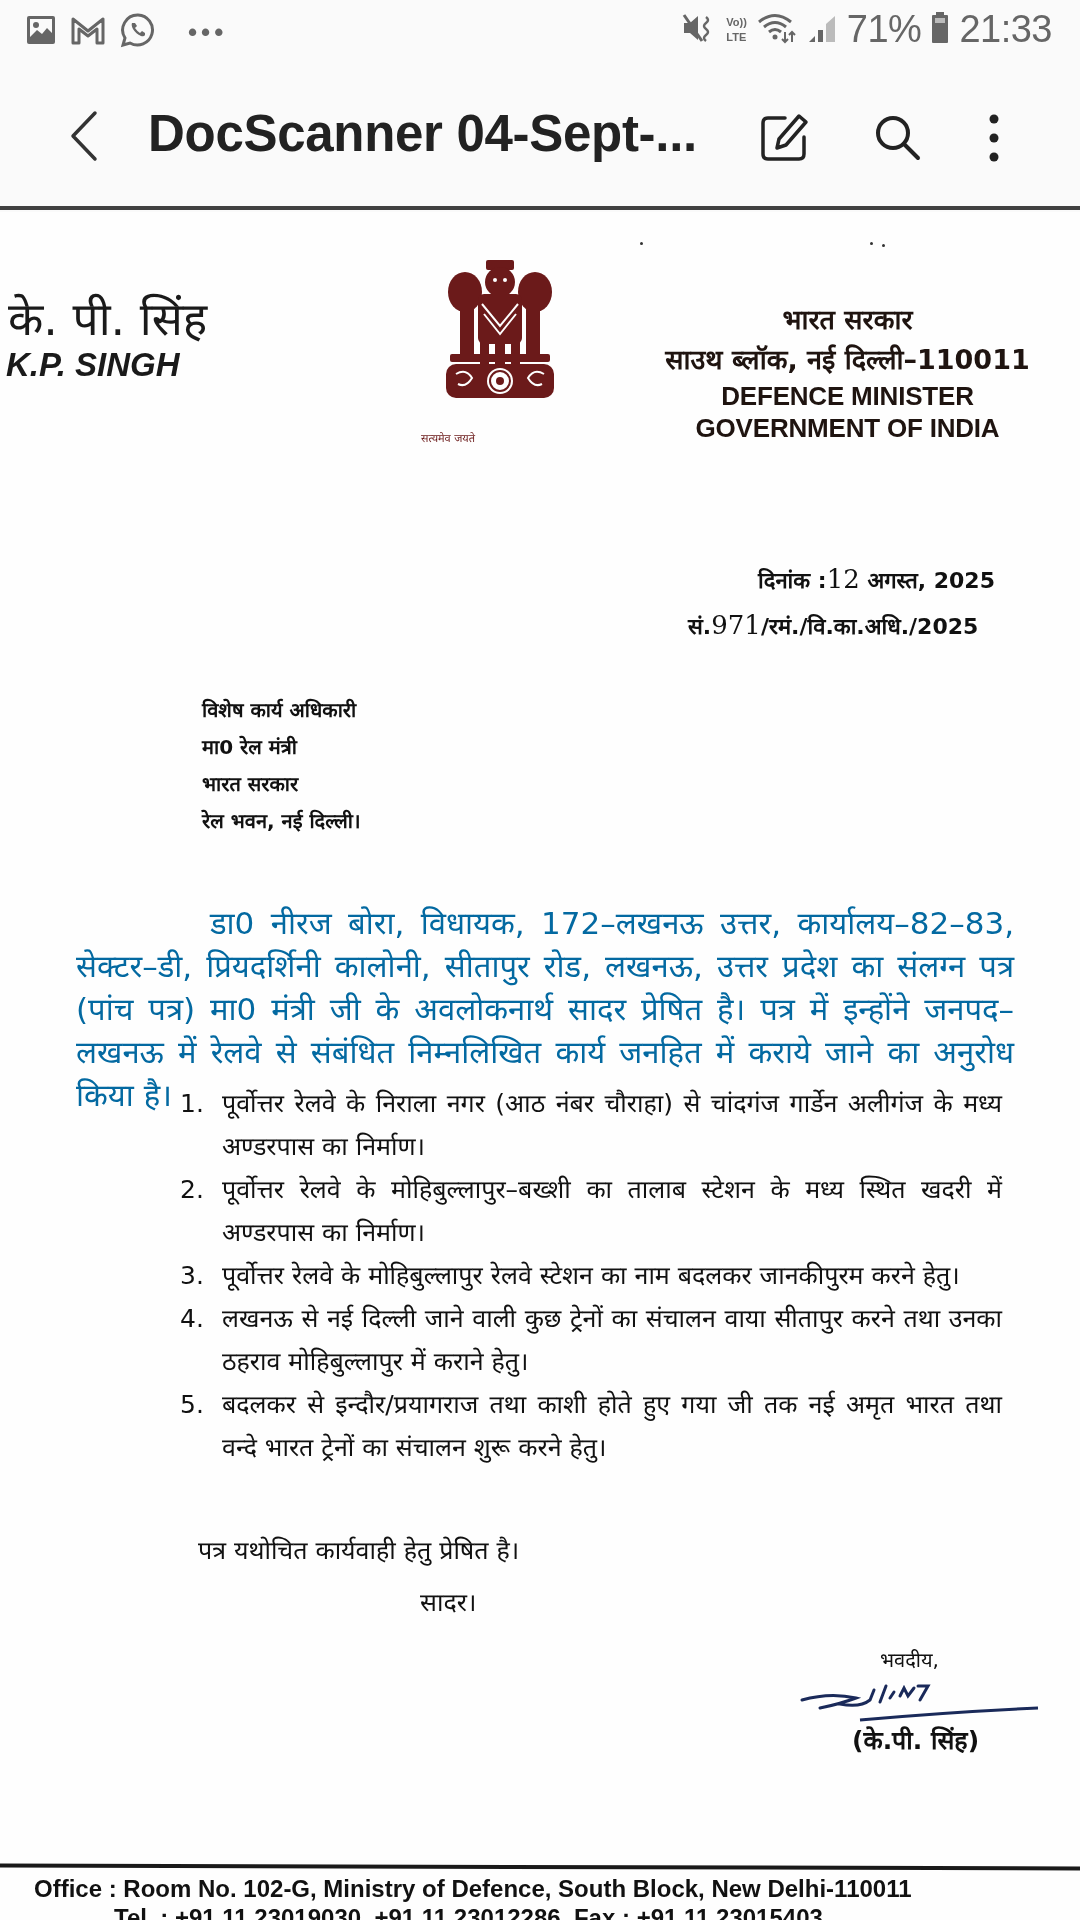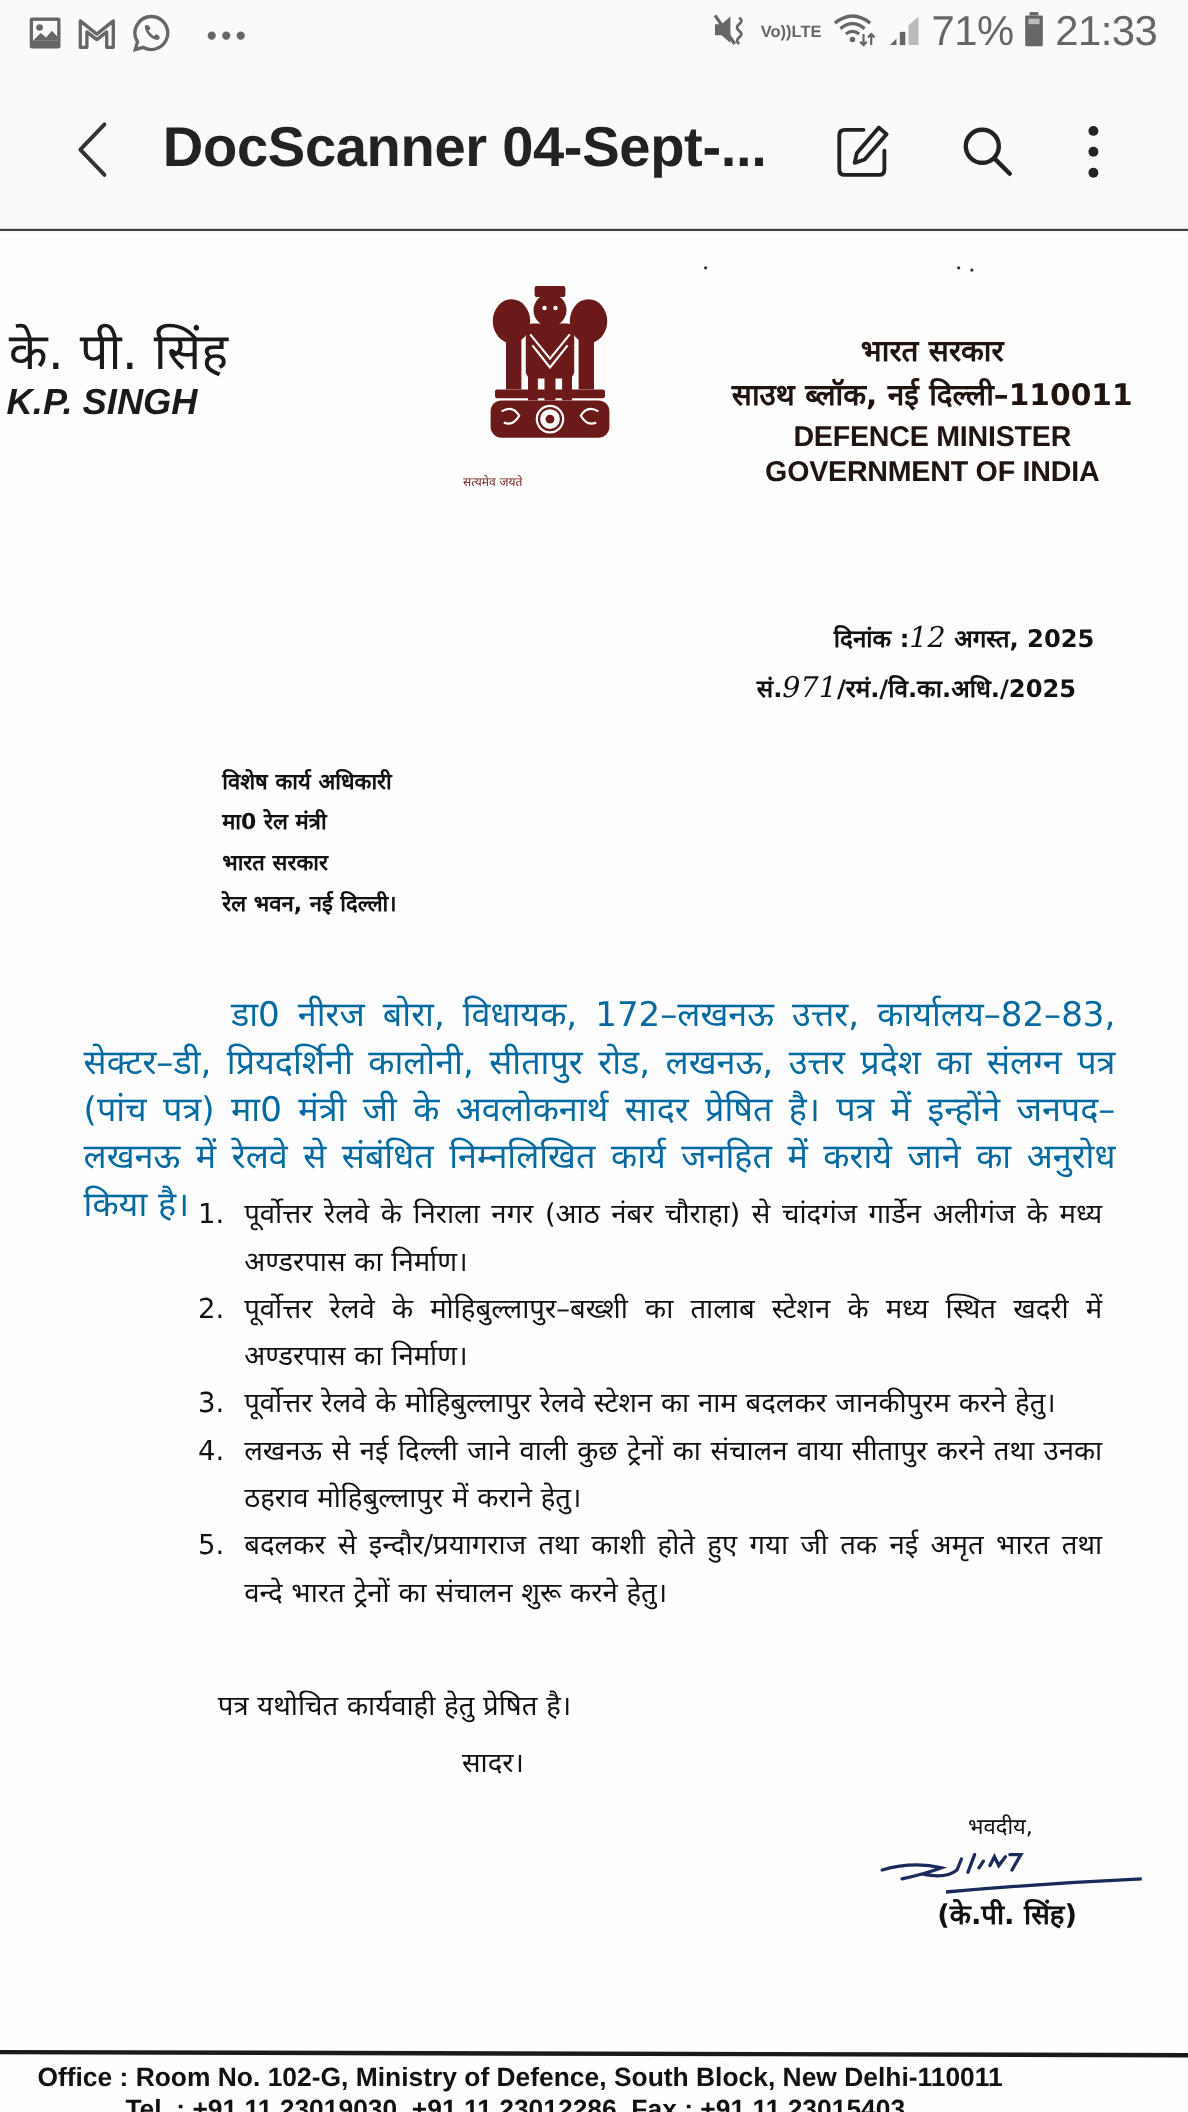--- a/index.html
+++ b/index.html
@@ -4,44 +4,44 @@
 <style>
   * { margin: 0; padding: 0; box-sizing: border-box; }
   html, body { width: 1080px; height: 1920px; overflow: hidden; background: #fafafa; }
   body { font-family: "Liberation Sans", "DejaVu Sans", sans-serif; color: #1a1a1a; position: relative; }
 
   
   .status-bar { position: absolute; top: 0; left: 0; width: 1080px; height: 62px; background: #fafafa; color: #666; }
   .status-left { position: absolute; left: 26px; top: 12px; display: flex; align-items: center; gap: 14px; }
   .status-right { position: absolute; right: 28px; top: 8px; display: flex; align-items: center; gap: 10px; }
   .status-text { font-size: 38px; color: #666; font-family: "Liberation Sans", sans-serif; letter-spacing: -0.5px; }
-  .volte { display: flex; flex-direction: row; font-size: 15px; font-weight: bold; line-height: 15px; color: #666; }
+  .volte { display: flex; flex-direction: column; font-size: 11px; font-weight: bold; line-height: 15px; color: #666; }
 
   
-  .app-bar { position: absolute; top: 62px; left: 0; width: 1080px; height: 148px; background: #fafafa; border-bottom: 2px solid #404040; }
+  .app-bar { position: absolute; top: 62px; left: 0; width: 1080px; height: 148px; background: #fafafa; border-bottom: 4px solid #404040; }
   .back-btn { position: absolute; left: 56px; top: 44px; width: 56px; height: 60px; display: flex; align-items: center; justify-content: center; }
   .app-title { position: absolute; left: 148px; top: 42px; font-size: 51px; font-weight: bold; color: #222; letter-spacing: -0.3px; white-space: nowrap; }
   .icon-btn { position: absolute; top: 44px; width: 64px; height: 64px; display: flex; align-items: center; justify-content: center; }
 
   
   .doc { position: absolute; top: 212px; left: 0; width: 1080px; height: 1708px; background: #fefefe; overflow: hidden; }
   .deva { font-family: "DejaVu Sans", "Liberation Sans", sans-serif; }
   .sender-hi { position: absolute; left: 8px; top: 74px; font-size: 46px; color: #1a1a1a; }
   .sender-en { position: absolute; left: 6px; top: 134px; font-size: 33px; font-weight: bold; color: #1a1a1a; font-style: italic; }
   .emblem { position: absolute; left: 440px; top: 44px; width: 120px; height: 150px; }
   .motto { position: absolute; left: 421px; top: 218px; font-size: 11px; color: #6b1a1a; }
 
   .office-block { position: absolute; left: 615px; top: 88px; width: 465px; text-align: center; color: #1f1410; }
   .office-hi { font-size: 27px; font-weight: bold; line-height: 40px; }
   .office-en { font-size: 26px; font-weight: bold; line-height: 32px; letter-spacing: -0.2px; }
   .office-en-1 { margin-top: 6px; }
 
   .date-line { position: absolute; left: 758px; top: 352px; font-size: 22px; font-weight: bold; color: #111; }
   .ref-line { position: absolute; left: 688px; top: 398px; font-size: 22px; font-weight: bold; color: #111; }
-  .handwrite { font-family: "DejaVu Serif", serif; font-style: italic; font-weight: normal; font-size: 26px; }
+  .handwrite { font-family: "DejaVu Serif", serif; font-weight: normal; font-size: 26px; }
 
   .addressee { position: absolute; left: 202px; top: 480px; font-size: 20px; font-weight: bold; line-height: 37px; color: #111; }
 
   .body-para { position: absolute; left: 76px; top: 690px; width: 938px; font-size: 31px; line-height: 43px; color: #0369a1; text-align: justify; text-indent: 134px; }
 
   .req-list { position: absolute; left: 180px; top: 870px; width: 822px; list-style: none; }
   .req-item { position: relative; font-size: 25px; line-height: 43px; color: #111; padding-left: 42px; margin-bottom: 0; text-align: justify; }
   .req-num { position: absolute; left: 0; top: 0; }
   .forward { position: absolute; left: 198px; top: 1320px; font-size: 25px; color: #111; }
   .sadar { position: absolute; left: 420px; top: 1372px; font-size: 25px; color: #111; }

